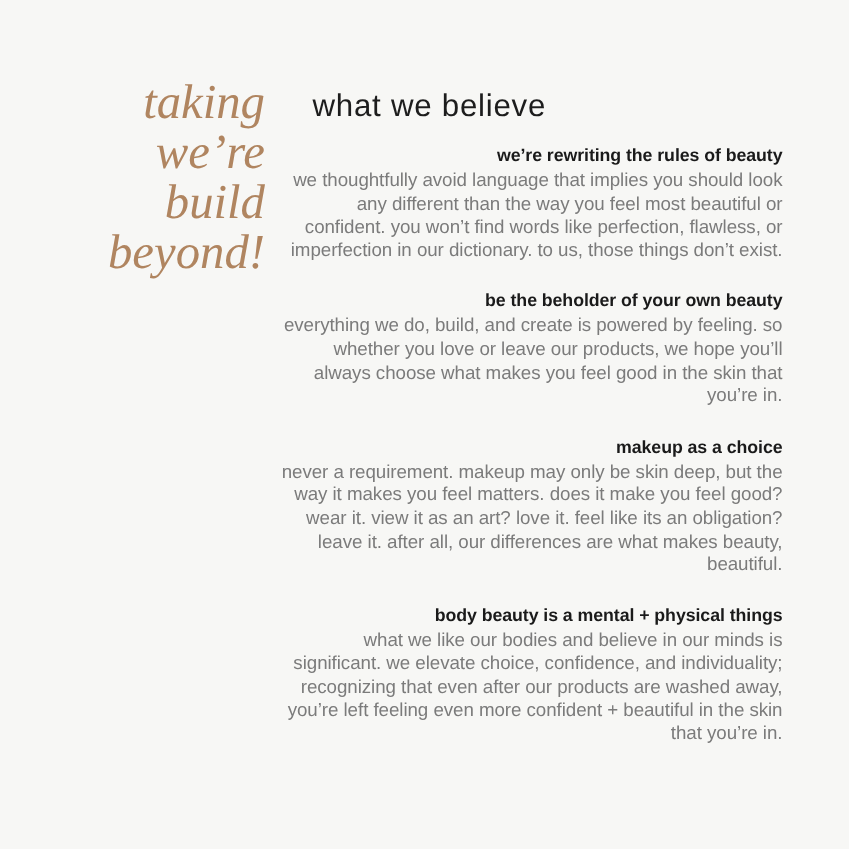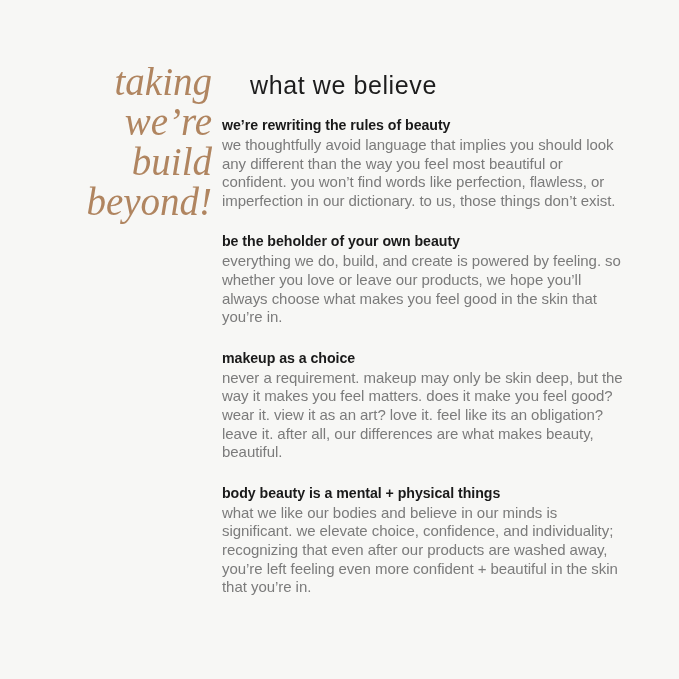--- a/index.html
+++ b/index.html
@@ -60,21 +60,21 @@
   .believe-title {
     font-size: 25px;
     font-weight: 300;
     color: #1d1d1d;
     letter-spacing: 0.6px;
     line-height: 30px;
     margin-bottom: 16px;
     margin-left: 28px;
   }
 
-  .section { margin-bottom: 22px; }
+  .section { margin-bottom: 22px; text-align: right; }
   .section:last-child { margin-bottom: 0; }
 
   .section-head {
     font-size: 14.2px;
     font-weight: bold;
     color: #1a1a1a;
     line-height: 19px;
     letter-spacing: -0.05px;
     margin-bottom: 1px;
   }

